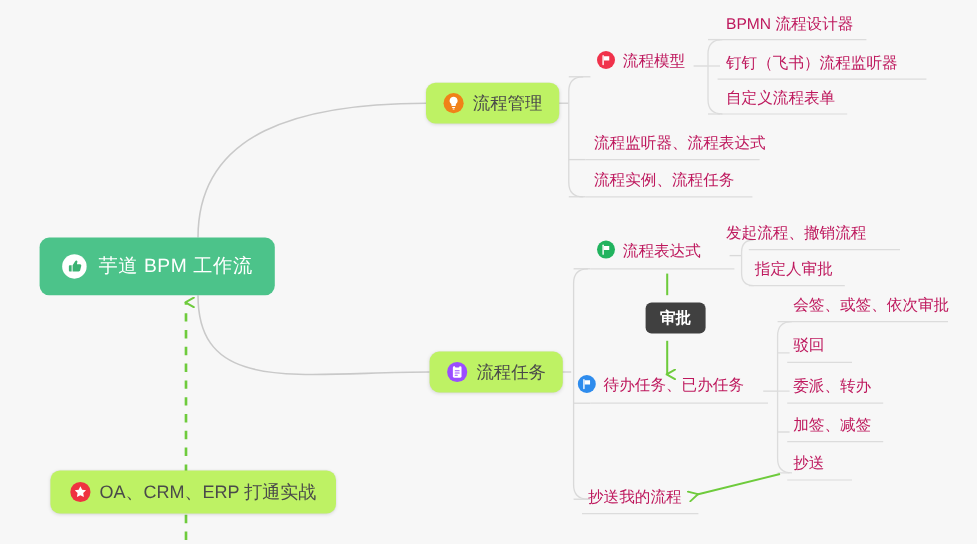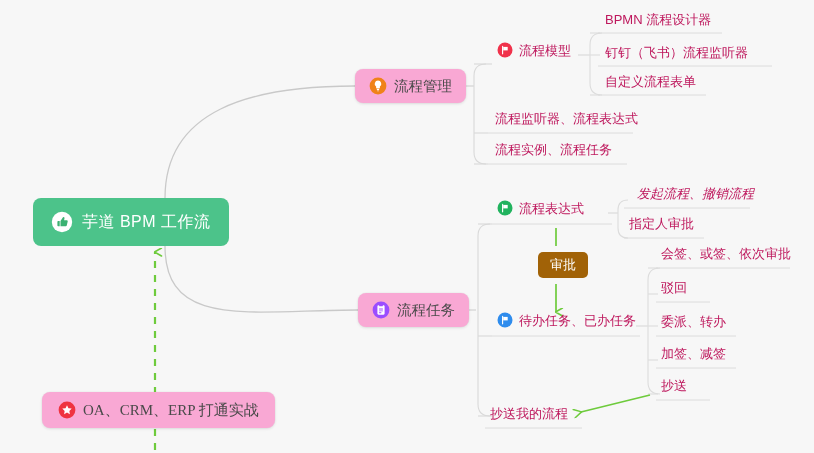--- a/index.html
+++ b/index.html
@@ -45,55 +45,55 @@
     padding: 0 18px;
     height: 48px;
     color: #ffffff;
     font-size: 16px;
     letter-spacing: 0.5px;
     gap: 9px;
   }
 
   
   .card-node {
-    background: #f9a8d4;
+    background: #bef264;
     border-radius: 8px;
     padding: 0 14px;
     height: 34px;
     color: #4a4a4a;
     font-size: 14.5px;
     gap: 7px;
     box-shadow: 0 1px 3px rgba(0,0,0,0.10), 0 0 0 0.5px rgba(0,0,0,0.03);
-    font-family: Liberation Serif, serif;
   }
   .card-node.bottom-card {
     height: 36px;
     font-size: 15px;
     padding: 0 16px;
   }
 
   
   .text-node {
     color: #be185d;
     font-size: 13px;
     height: 26px;
     padding: 0 6px 0 5px;
     gap: 6px;
     align-items: flex-start;
   }
 
   
   .tag-node {
-    background: #a16207;
+    background: #404040;
     border-radius: 5px;
     color: #ffffff;
     font-size: 13px;
     height: 26px;
     padding: 0 25px;
     justify-content: center;
+    font-weight: bold;
   }
 
   
   .icon {
     display: inline-flex;
     align-items: center;
     justify-content: center;
     flex: 0 0 auto;
   }
   .icon svg { display: block; }
@@ -260,29 +260,29 @@
     <span class="icon icon-16">
       <svg viewBox="0 0 16 16">
         <circle cx="8" cy="8" r="7.5" fill="#21b35e"></circle>
         <path d="M5.6 4.4v7.4" stroke="#ffffff" stroke-width="1.15" stroke-linecap="round"></path>
         <path d="M6.2 4.9h4.5v3.5H6.2z" fill="#ffffff"></path>
       </svg>
     </span>
     <span class="label">流程表达式</span>
   </div>
 
-  <div class="node text-node" style="left:632px; top:185px;font-style:italic;">
+  <div class="node text-node" style="left:600px; top:185px;">
     <span class="label">发起流程、撤销流程</span>
   </div>
 
   <div class="node text-node" style="left:624px; top:215px;">
     <span class="label">指定人审批</span>
   </div>
 
-  <div class="node text-node" style="left:492px; top:312px;font-family:Liberation Serif, serif;">
+  <div class="node text-node" style="left:476px; top:312px;font-family:Liberation Serif, serif;">
     <span class="icon icon-16">
       <svg viewBox="0 0 16 16">
         <circle cx="8" cy="8" r="7.5" fill="#2e8ced"></circle>
         <path d="M5.6 4.4v7.4" stroke="#ffffff" stroke-width="1.15" stroke-linecap="round"></path>
         <path d="M6.2 4.9h4.5v3.5H6.2z" fill="#ffffff"></path>
       </svg>
     </span>
     <span class="label">待办任务、已办任务</span>
   </div>
 

